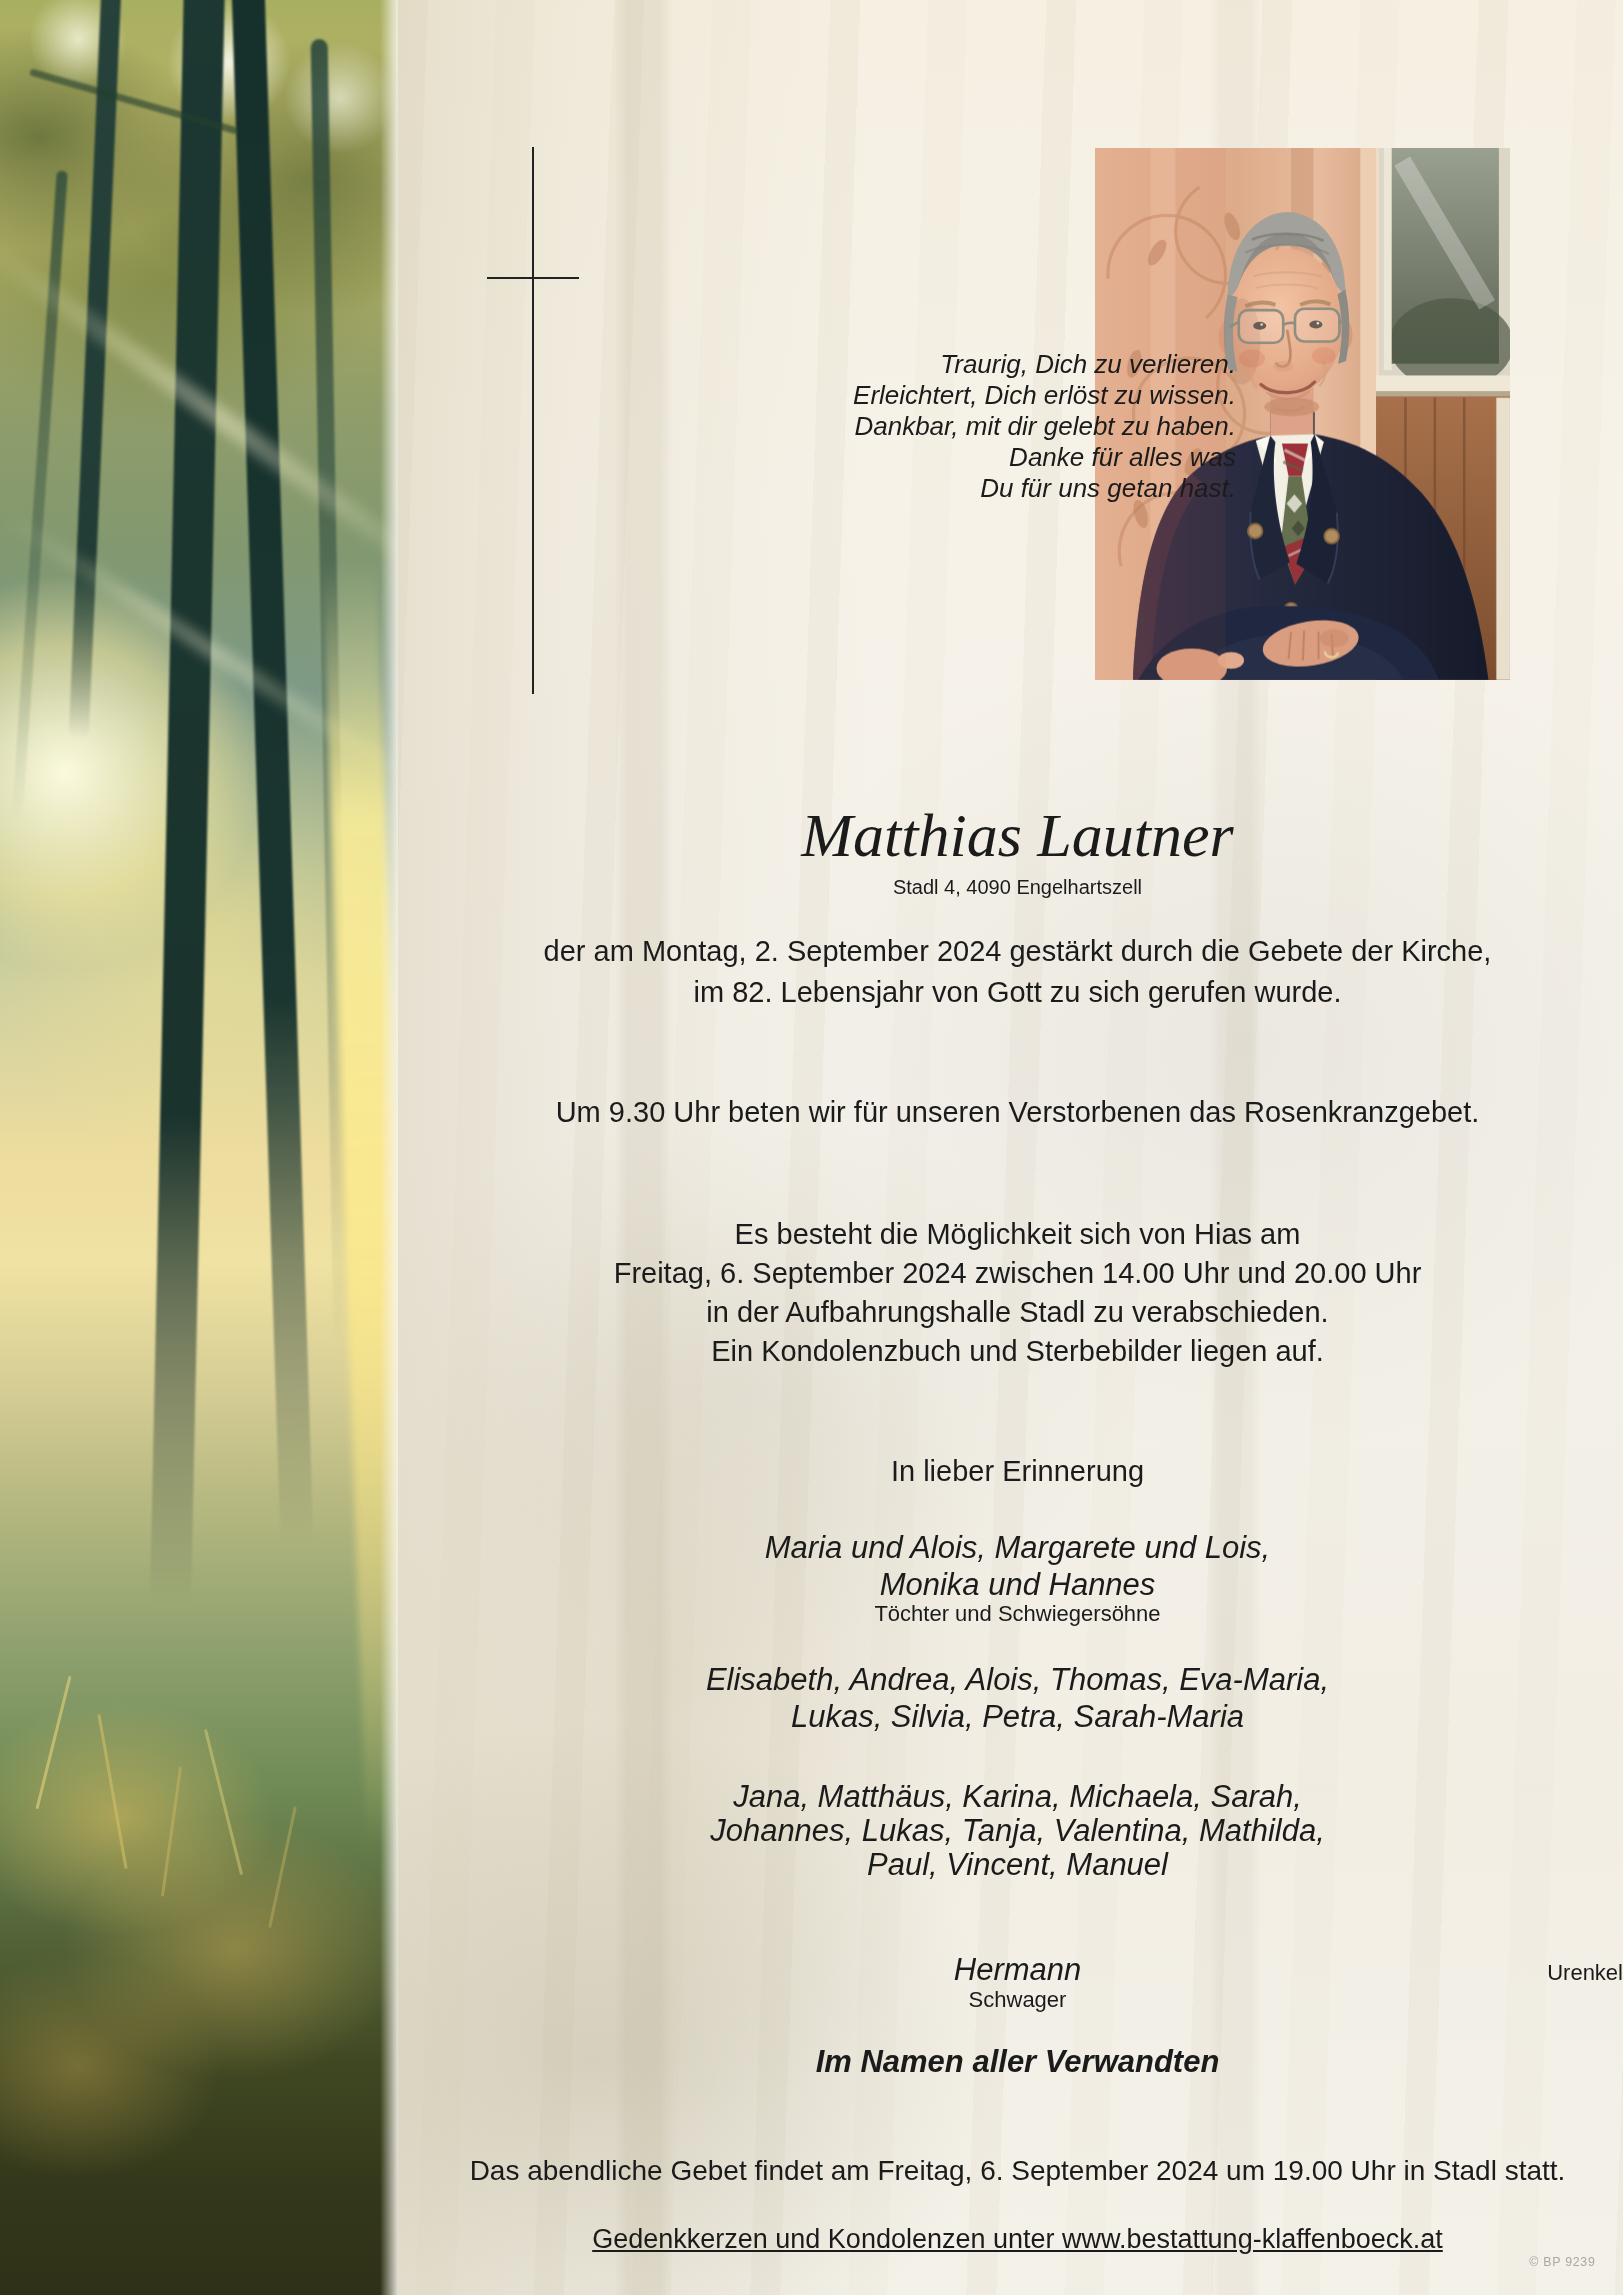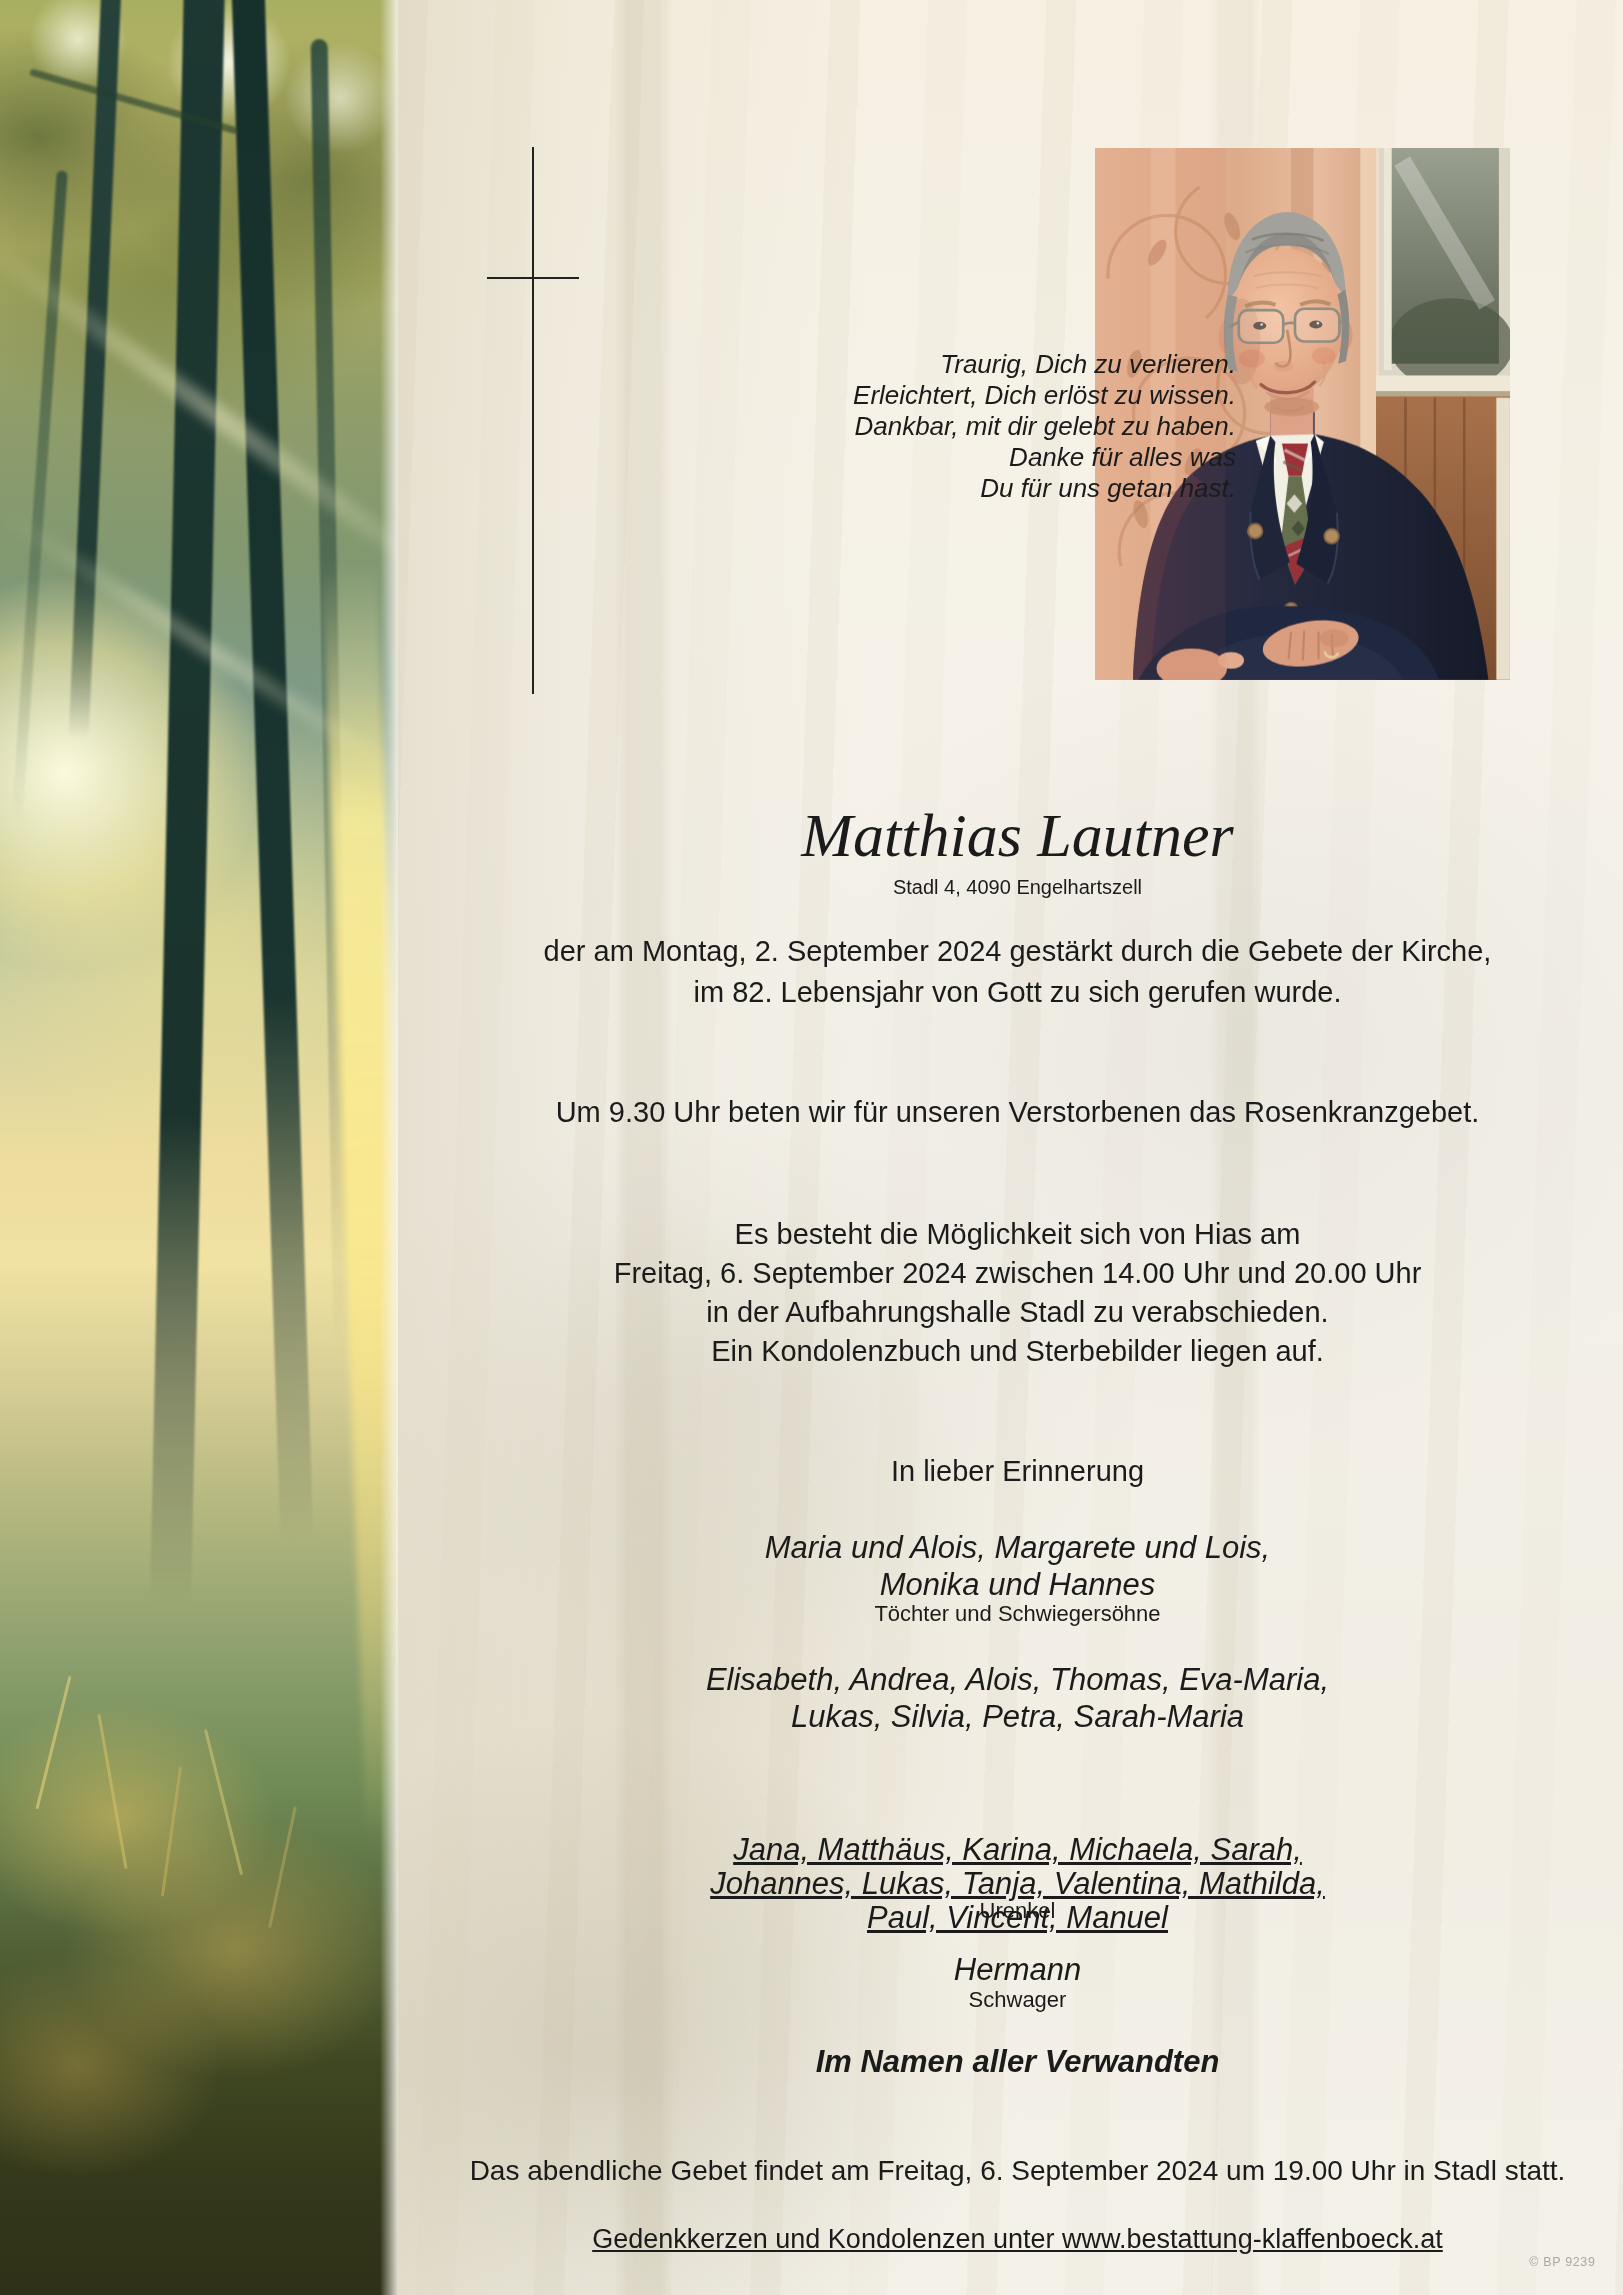--- a/index.html
+++ b/index.html
@@ -85,22 +85,22 @@
   .death{top:931px;font-size:29px;line-height:41px;}
   .funeral{top:1093px;font-size:29px;line-height:39px;}
   .farewell{top:1215px;font-size:29px;line-height:39px;}
   .remember{top:1456px;font-size:29px;line-height:31px;}
   .names{font-style:italic;font-size:31px;}
   .rel{font-size:22px;line-height:26px;}
   .grp1n{top:1529px;line-height:37px;}
   .grp1r{top:1601px;}
   .grp2n{top:1661px;line-height:37px;}
   .grp2r{top:1734px;}
-  .grp3n{top:1833px;line-height:34px;text-decoration:underline;}
-  .grp3r{top:1898px;}
+  .grp3n{top:1780px;line-height:34px;}
+  .grp3r{top:1960px;text-align:right;}
   .grp4n{top:1951px;line-height:37px;}
   .grp4r{top:1987px;}
   .closing{top:2042px;font-size:31px;line-height:39px;font-style:italic;font-weight:700;}
   .evening{top:2154px;font-size:28px;line-height:34px;}
   .footer{top:2226px;font-size:27px;line-height:27.5px;text-decoration:underline;}
   .printcode{position:absolute;right:27.5px;top:2255px;font-size:12.4px;letter-spacing:0.7px;color:#a7a7a7;}
   .line{display:block;}
 </style>
 </head>
 <body>

